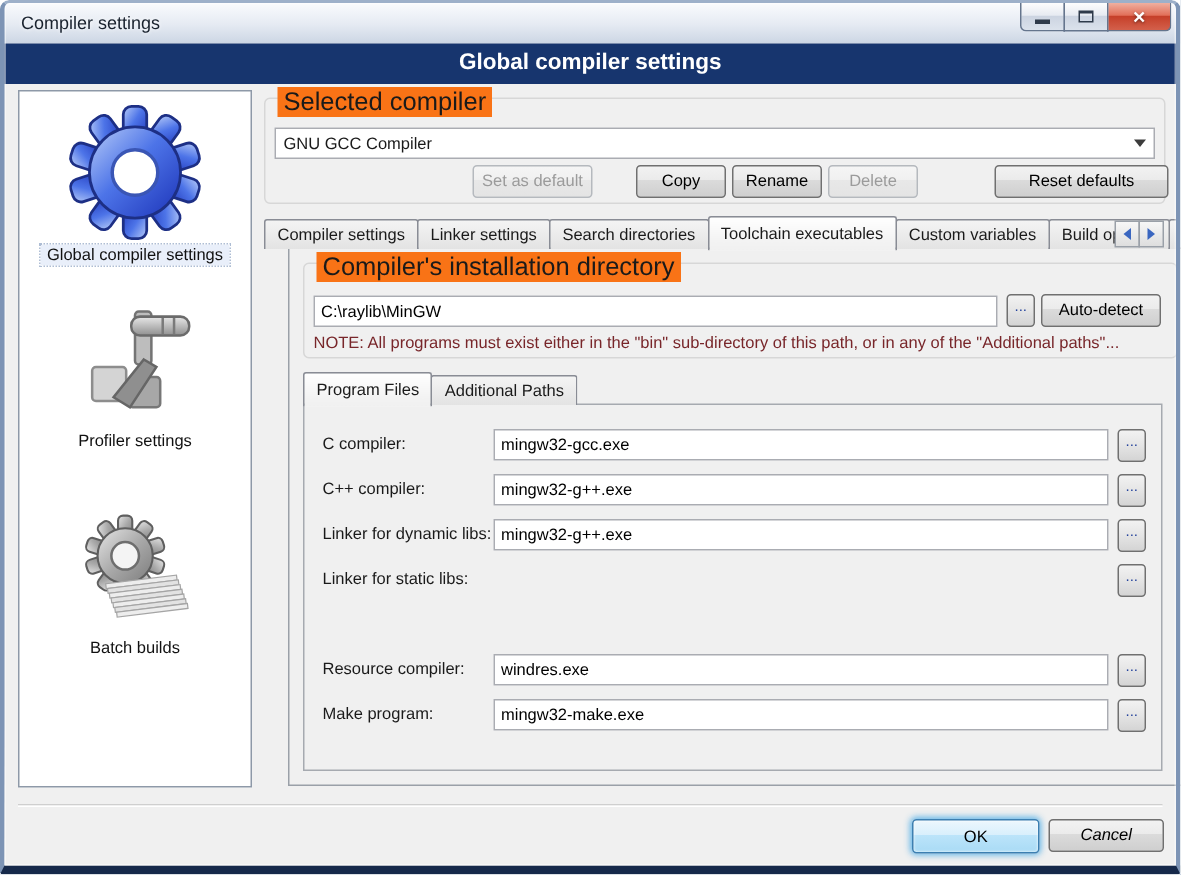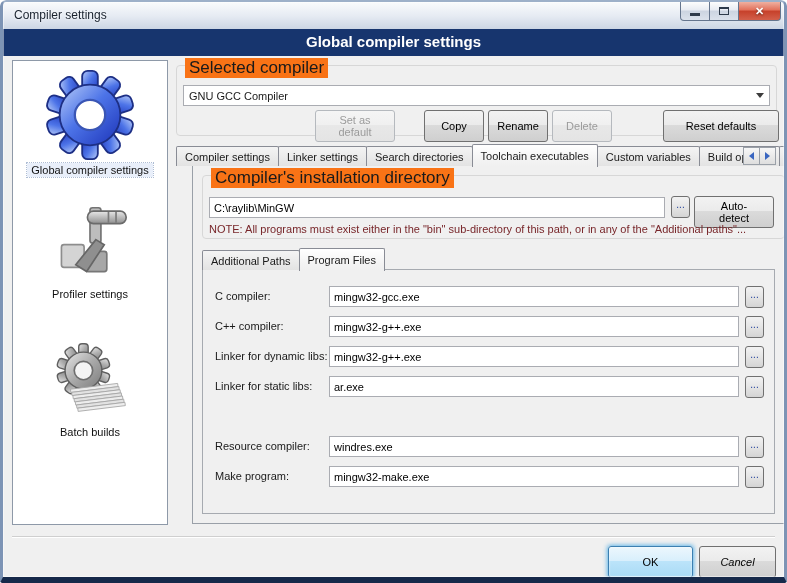--- a/index.html
+++ b/index.html
@@ -76,21 +76,21 @@
     margin-left:auto;width:0;height:0;border-left:4px solid transparent;
     border-right:4px solid transparent;border-top:5px solid #3c3c3c;
   }
   .combo.gray{background:linear-gradient(#f4f4f4,#e9e9e9 45%,#d8d8d8);border-color:#8f9297;}
   .cb-main{left:6px;top:19px;width:587px;}
   
   .pbtn{
     position:absolute;height:22px;border:1px solid #707070;border-radius:3px;
     background:linear-gradient(#f2f2f2,#ebebeb 45%,#dbdbdb 46%,#cfcfcf);
     font-family:"Liberation Sans",sans-serif;font-size:11px;color:#000;
-    display:flex;align-items:center;justify-content:center;padding:15px;cursor:default;
+    display:flex;align-items:center;justify-content:center;padding:0;cursor:default;
   }
   .pbtn.disabled{
     color:#9b9b9b;border-color:#b5b9be;
     background:linear-gradient(#f5f5f5,#f0f0f0 45%,#e8e8e8 46%,#e4e4e4);
   }
   .pbtn.default{
     border-color:#3c7fb1;
     background:linear-gradient(#ecf7fd,#d9effc 45%,#bce4fa 46%,#a9dbf5);
     box-shadow:0 0 4px 1px rgba(72,170,230,.85), inset 0 0 2px #ffffff;
   }
@@ -309,43 +309,42 @@
 
     <div class="groupbox gb-install">
       <span class="gb-label">Compiler's installation directory</span>
       <input class="ftext t-install" value="C:\raylib\MinGW" style="">
       <button class="browse br-install">...</button>
       <button class="pbtn b-autodetect">Auto-detect</button>
       <div class="note">NOTE: All programs must exist either in the "bin" sub-directory of this path, or in any of the "Additional paths"...</div>
     </div>
 
     <div class="subtabs">
+      <div class="tab active">Program Files</div>
       <div class="tab">Additional Paths</div>
-      <div class="tab active">Program Files</div>
     </div>
 
     <div class="subpanel">
       <div class="frow" style="top:16px">
         <span class="flabel">C compiler:</span>
         <input class="ftext fin" value="mingw32-gcc.exe" style="">
         <button class="browse fbrowse">...</button>
       </div>
       <div class="frow" style="top:46px">
         <span class="flabel">C++ compiler:</span>
         <input class="ftext fin" value="mingw32-g++.exe" style="">
         <button class="browse fbrowse">...</button>
       </div>
       <div class="frow" style="top:76px">
         <span class="flabel">Linker for dynamic libs:</span>
         <input class="ftext fin" value="mingw32-g++.exe" style="">
         <button class="browse fbrowse">...</button>
       </div>
       <div class="frow" style="top:106px">
         <span class="flabel">Linker for static libs:</span>
-        <input class="ftext fin" value="ar.exe" style="">
         <button class="browse fbrowse">...</button>
       </div>
       <div class="frow" style="top:166px">
         <span class="flabel">Resource compiler:</span>
         <input class="ftext fin" value="windres.exe" style="">
         <button class="browse fbrowse">...</button>
       </div>
       <div class="frow" style="top:196px">
         <span class="flabel">Make program:</span>
         <input class="ftext fin" value="mingw32-make.exe" style="">

